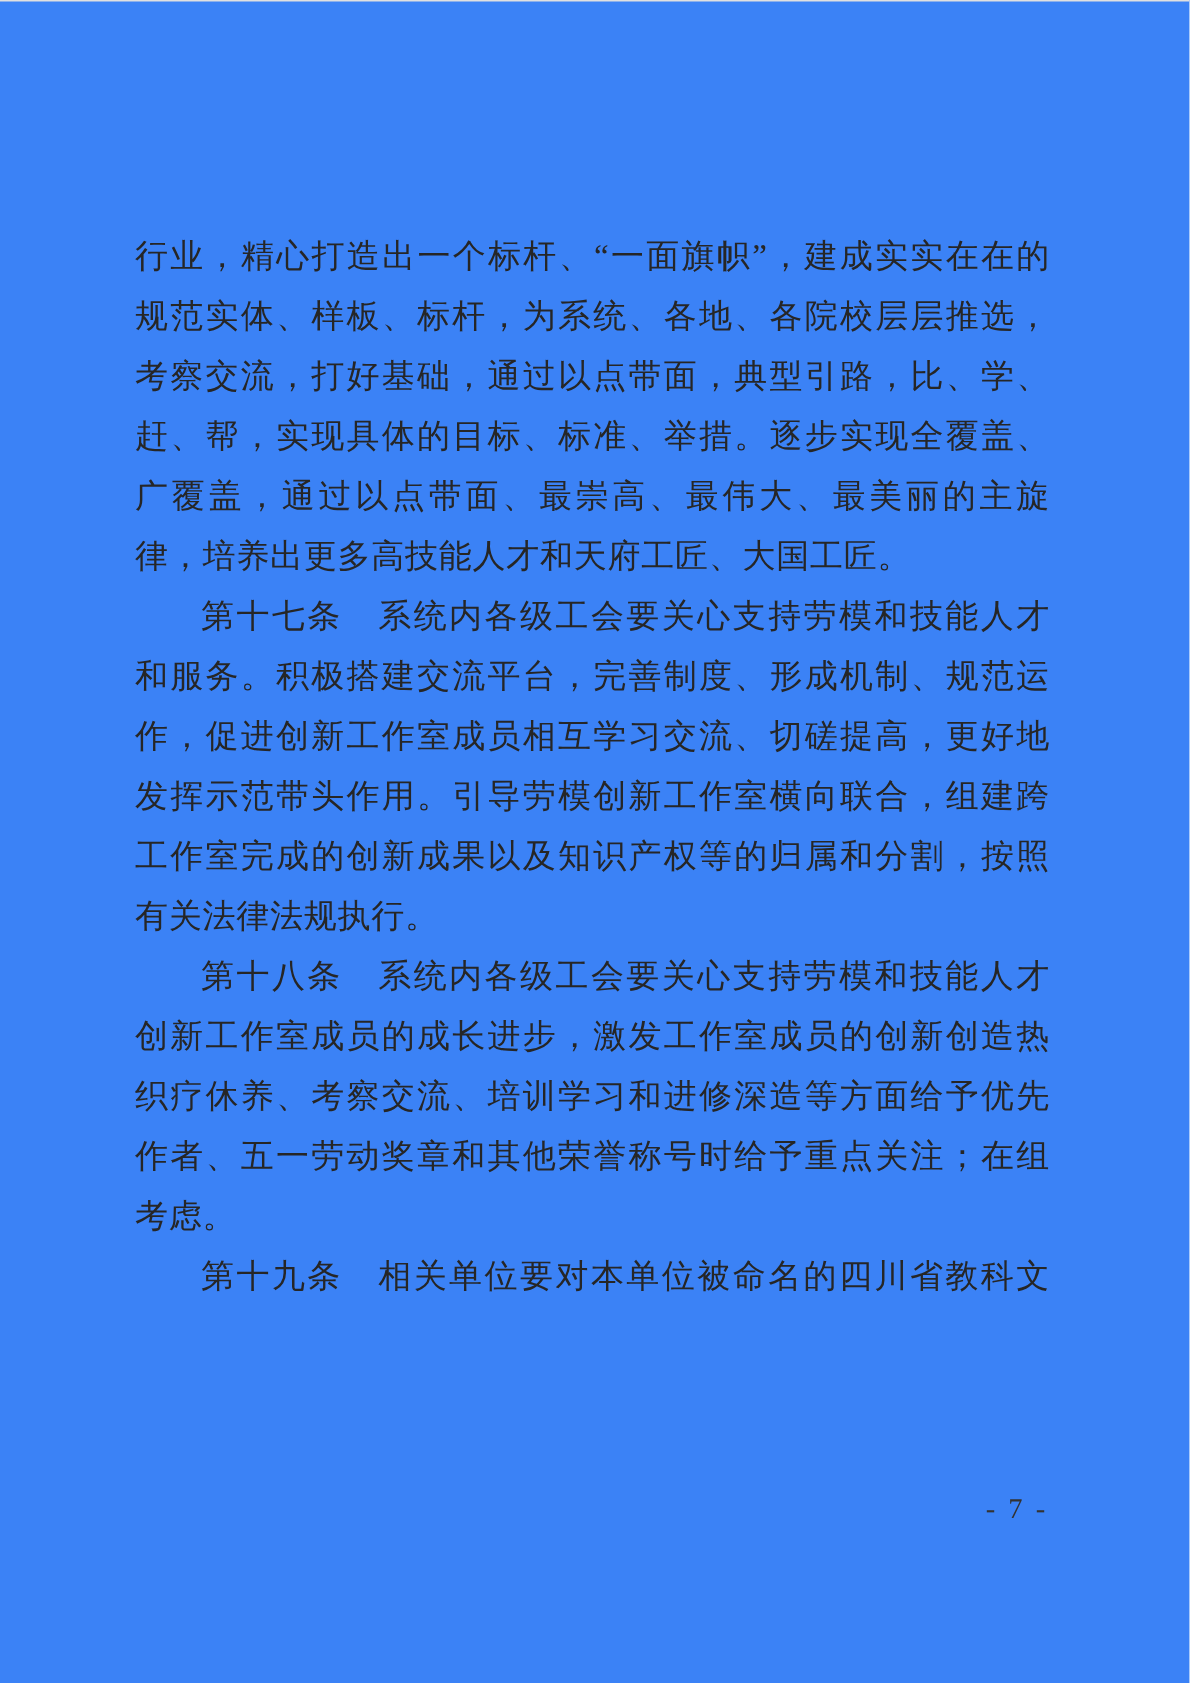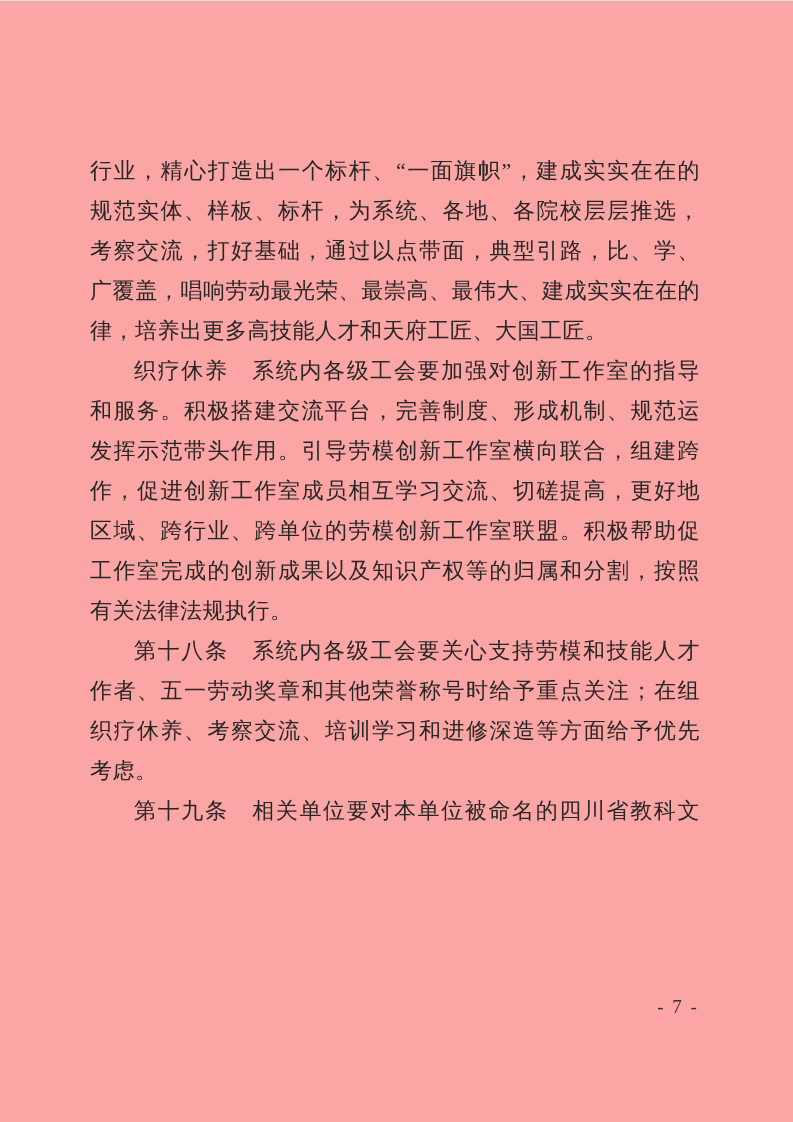--- a/index.html
+++ b/index.html
@@ -1,21 +1,21 @@
 <!DOCTYPE html>
 <html><head>
 <meta charset="utf-8">
 <style>
   * { margin: 0; padding: 0; box-sizing: border-box; }
   html, body { background: #ffffff; }
   .page {
     position: relative;
     width: 793px;
     height: 1122px;
-    background: #fca5a5;
+    background: #3b82f6;
     color: #262626;
     font-family: "Liberation Serif", "DejaVu Serif", serif;
     overflow: hidden;
     border-top: 1px solid #e0e0e0;
   }
   .text-block {
     position: absolute;
     left: 90px;
     top: 150px;
     width: 610px;
@@ -47,29 +47,30 @@
   }
 </style>
 </head>
 <body>
 
 <div class="page">
   <div class="text-block">
       <div class="line">行业，精心打造出一个标杆、“一面旗帜”，建成实实在在的</div>
       <div class="line">规范实体、样板、标杆，为系统、各地、各院校层层推选，</div>
       <div class="line">考察交流，打好基础，通过以点带面，典型引路，比、学、</div>
-      <div class="line">广覆盖，唱响劳动最光荣、最崇高、最伟大、建成实实在在的</div>
+      <div class="line">赶、帮，实现具体的目标、标准、举措。逐步实现全覆盖、</div>
+      <div class="line">广覆盖，通过以点带面、最崇高、最伟大、最美丽的主旋</div>
       <div class="line para-end">律，培养出更多高技能人才和天府工匠、大国工匠。</div>
-      <div class="line indent">织疗休养　系统内各级工会要加强对创新工作室的指导</div>
+      <div class="line indent">第十七条　系统内各级工会要关心支持劳模和技能人才</div>
       <div class="line">和服务。积极搭建交流平台，完善制度、形成机制、规范运</div>
+      <div class="line">作，促进创新工作室成员相互学习交流、切磋提高，更好地</div>
       <div class="line">发挥示范带头作用。引导劳模创新工作室横向联合，组建跨</div>
-      <div class="line">作，促进创新工作室成员相互学习交流、切磋提高，更好地</div>
-      <div class="line">区域、跨行业、跨单位的劳模创新工作室联盟。积极帮助促</div>
       <div class="line">工作室完成的创新成果以及知识产权等的归属和分割，按照</div>
       <div class="line para-end">有关法律法规执行。</div>
       <div class="line indent">第十八条　系统内各级工会要关心支持劳模和技能人才</div>
+      <div class="line">创新工作室成员的成长进步，激发工作室成员的创新创造热</div>
+      <div class="line">织疗休养、考察交流、培训学习和进修深造等方面给予优先</div>
       <div class="line">作者、五一劳动奖章和其他荣誉称号时给予重点关注；在组</div>
-      <div class="line">织疗休养、考察交流、培训学习和进修深造等方面给予优先</div>
       <div class="line para-end">考虑。</div>
       <div class="line indent">第十九条　相关单位要对本单位被命名的四川省教科文</div>
     </div>
   <div class="page-number">- 7 -</div>
 </div>
 
 </body></html>

